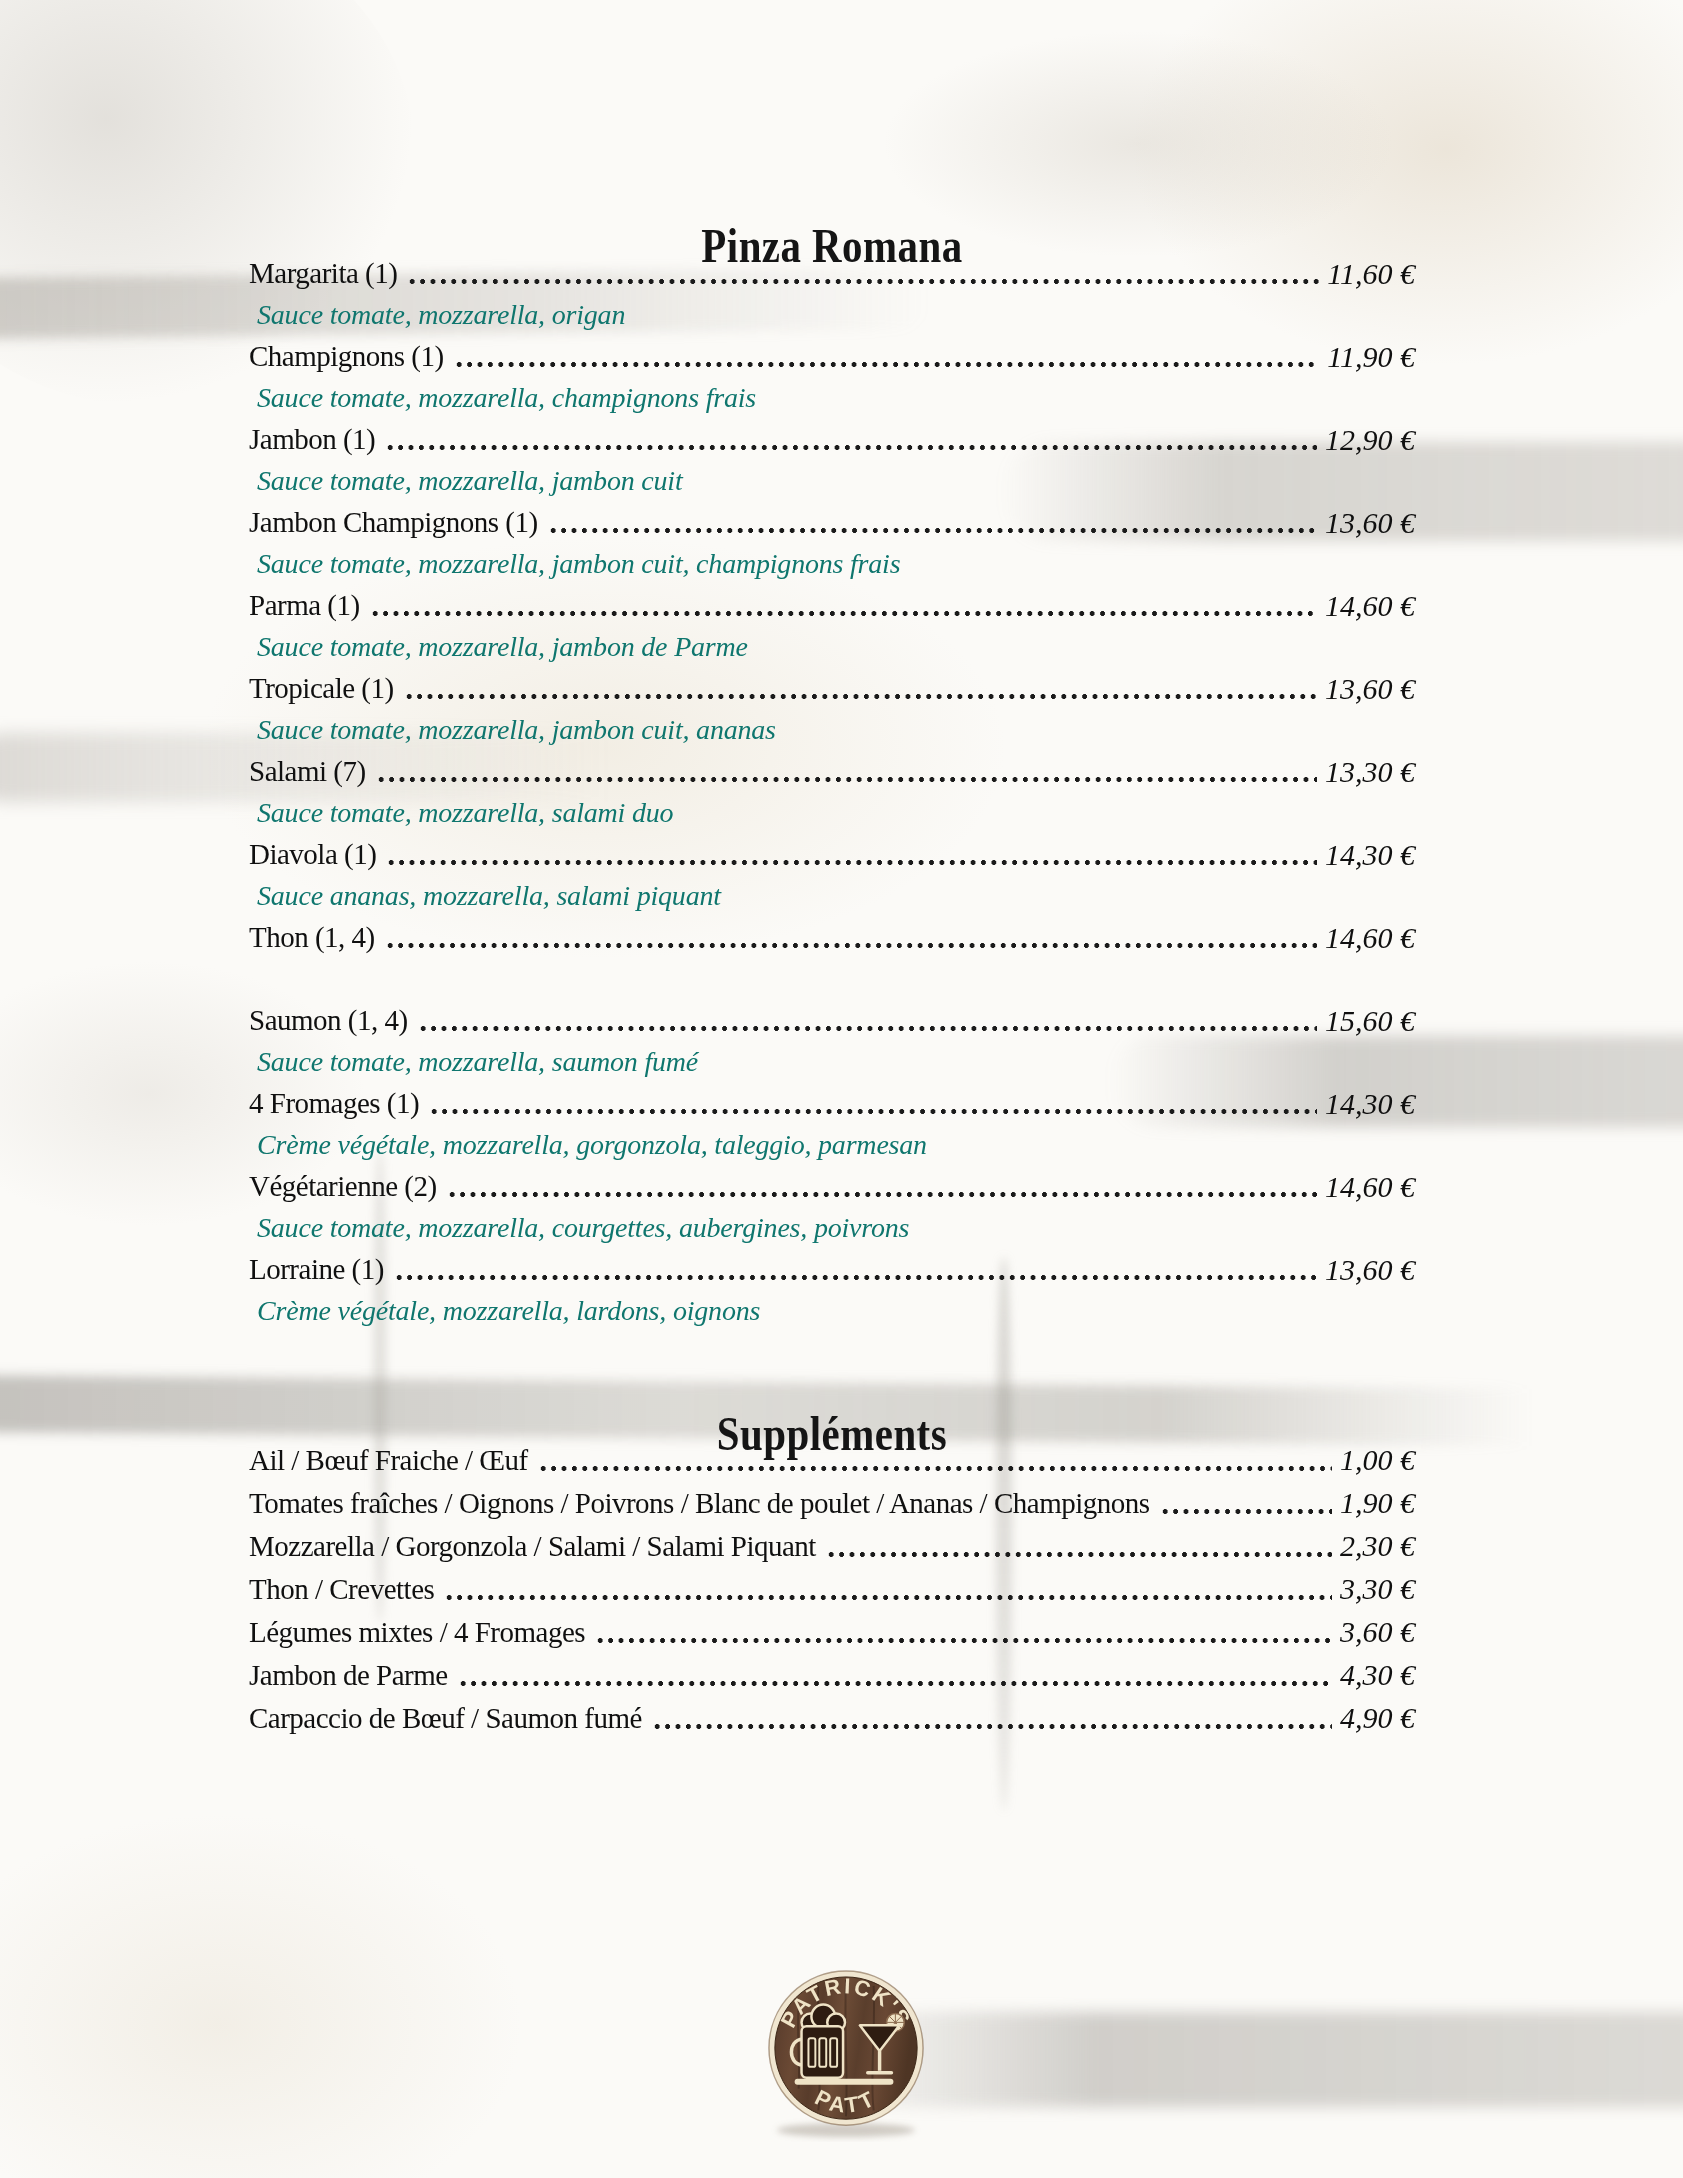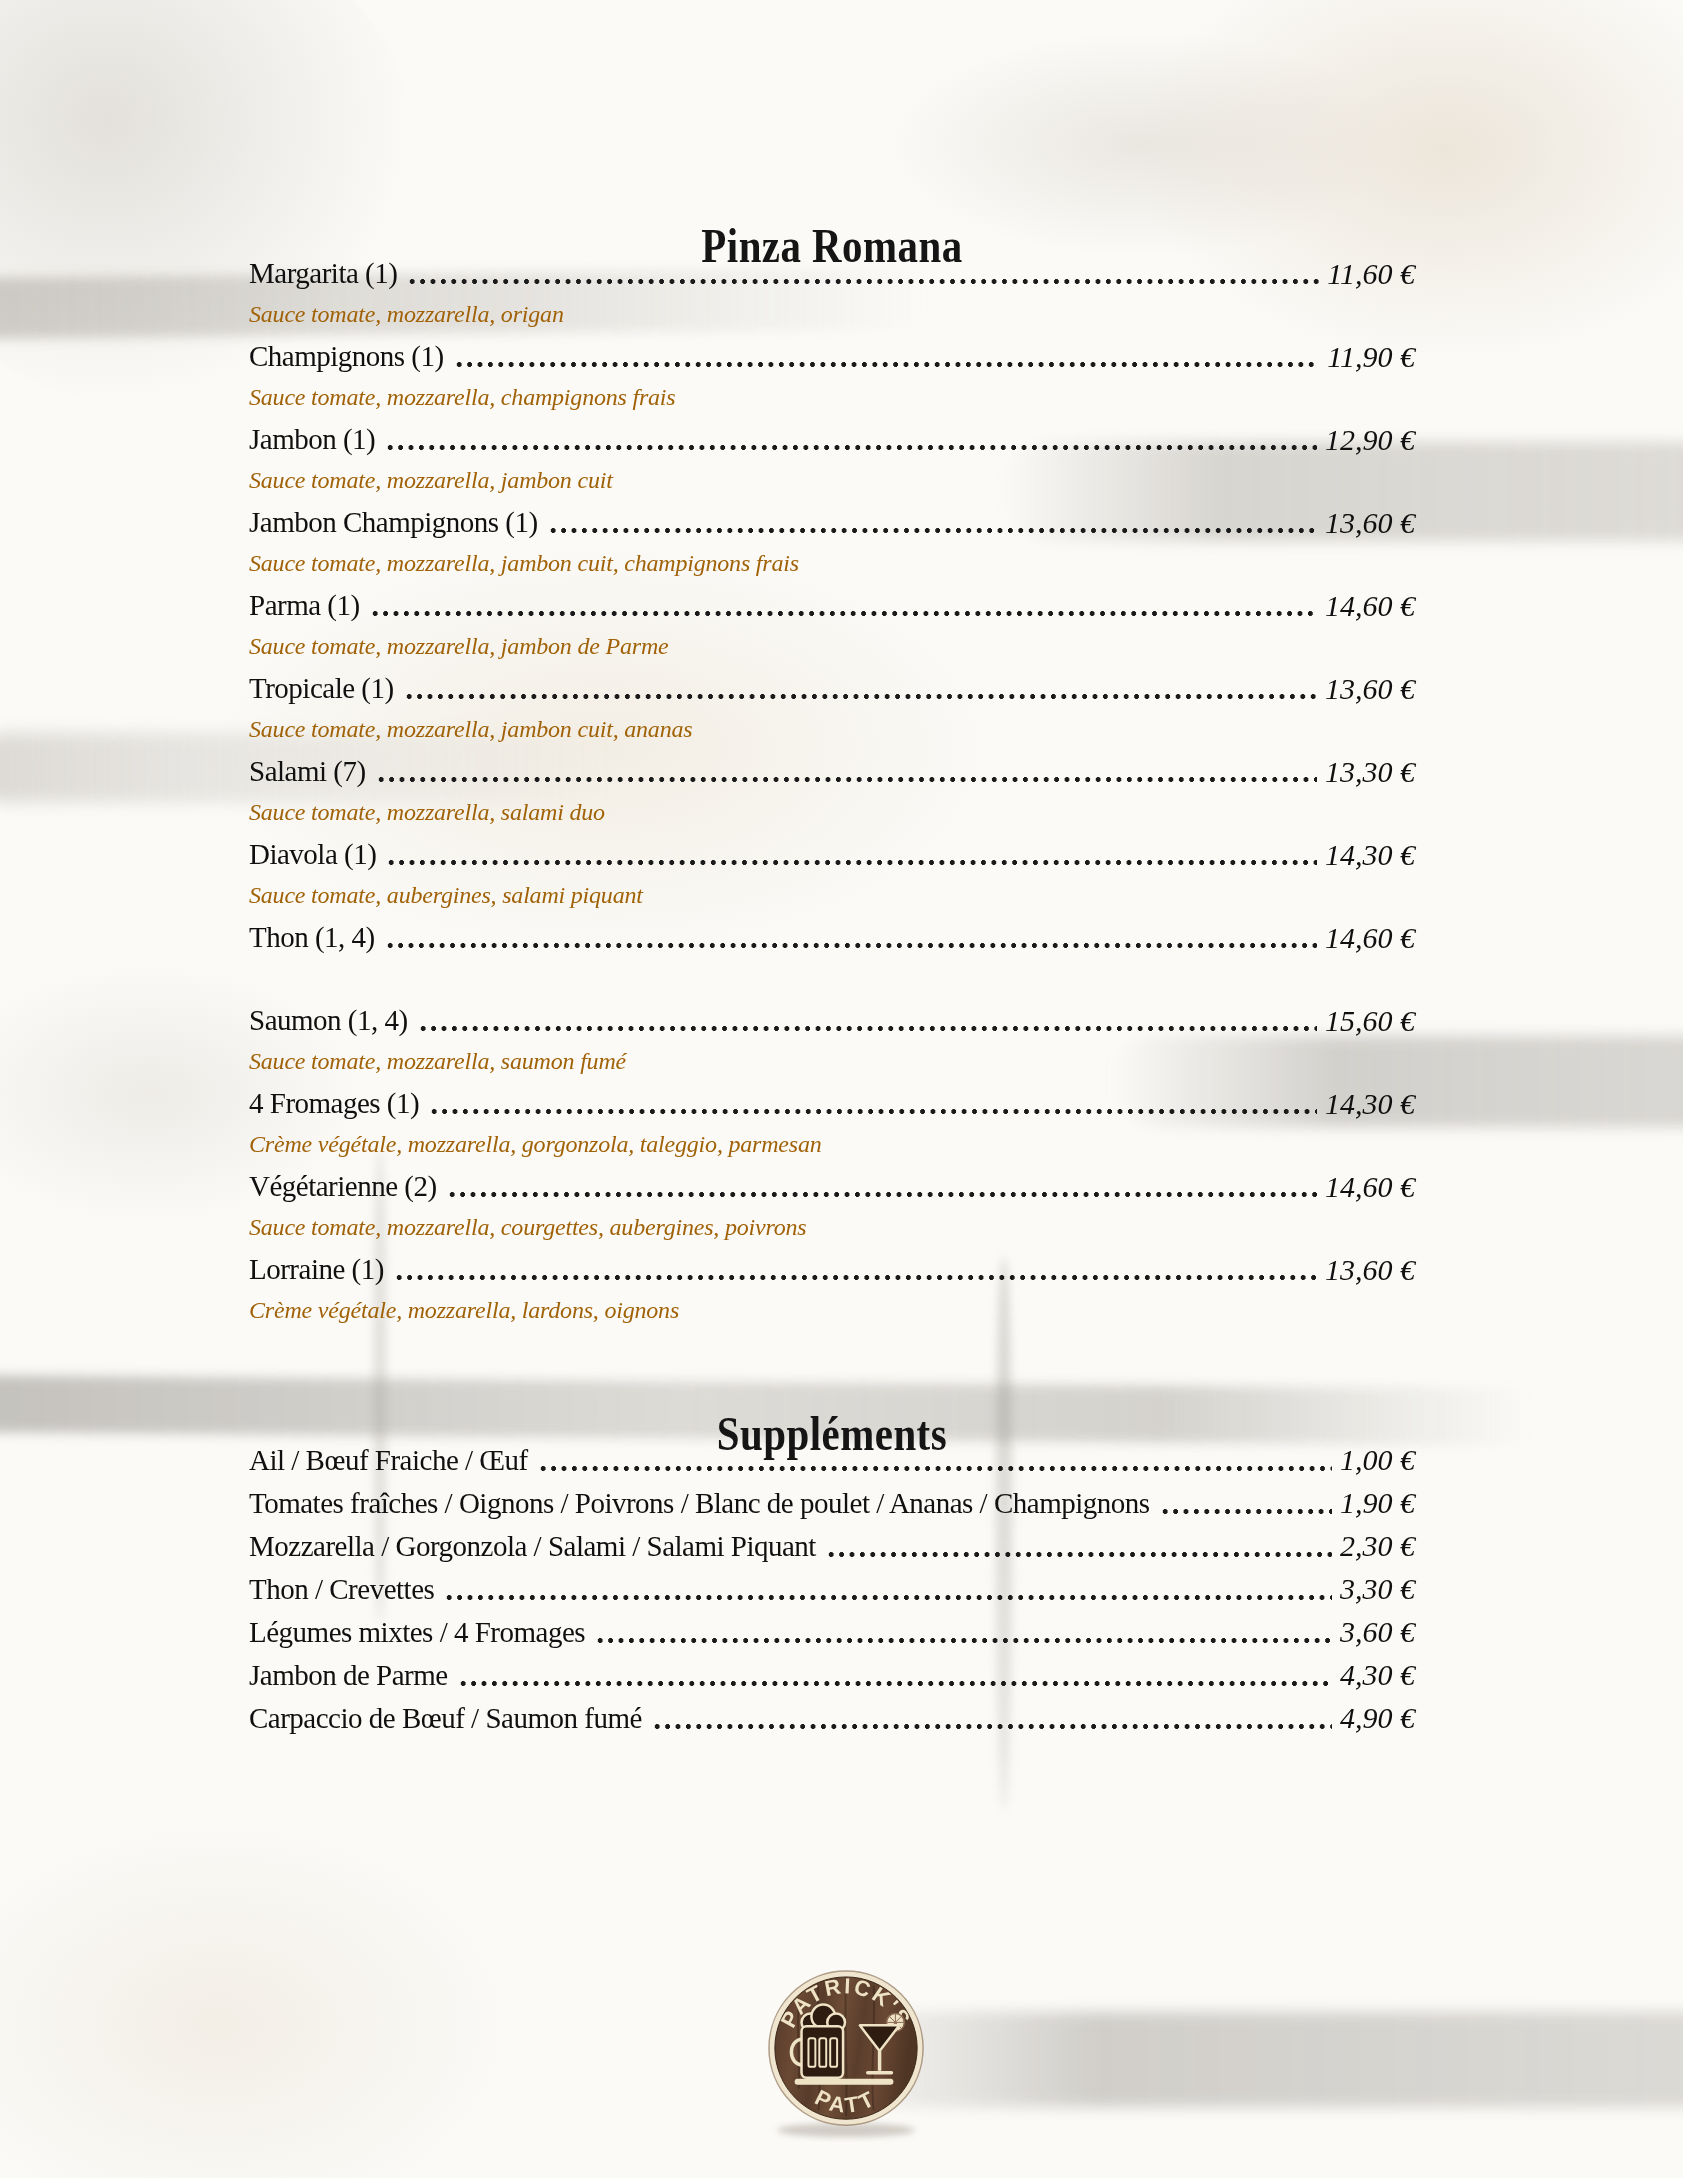--- a/index.html
+++ b/index.html
@@ -44,21 +44,21 @@
   .pizza-item{height:83px;}
   .line{display:flex;align-items:flex-start;height:41px;line-height:41px;white-space:nowrap;}
   .item-name{font-size:29px;letter-spacing:-0.5px;color:#101010;}
   .leader{
     flex:1;align-self:flex-end;height:7px;margin:0 8px 9px 10px;
     background-image:radial-gradient(circle,#1a1a1a 2.2px,rgba(0,0,0,0) 2.7px);
     background-size:10.4px 7px;background-repeat:repeat-x;background-position:left center;
     min-width:12px;
   }
   .item-price{font-size:30px;color:#101010;font-style:italic;}
-  .item-desc{height:41px;line-height:41px;font-style:italic;font-size:24px;color:#a16207;letter-spacing:-0.2px;}
+  .item-desc{height:41px;line-height:41px;font-style:italic;font-size:28px;color:#0f766e;letter-spacing:-0.2px;margin-left:8px;}
 
   .suppl-item{display:flex;align-items:baseline;height:43px;line-height:43px;white-space:nowrap;}
   .suppl-item .item-name{font-size:29px;}
 
   
   .logo-wrap{position:absolute;left:763px;top:1968px;width:166px;height:174px;}
 </style>
 </head>
 <body>
 
@@ -143,21 +143,21 @@
     </div>
     <div class="item-desc">Sauce tomate, mozzarella, salami duo</div>
   </div>
 
   <div class="pizza-item">
     <div class="line">
       <span class="item-name">Diavola (1)</span>
       <span class="leader"></span>
       <span class="item-price">14,30 €</span>
     </div>
-    <div class="item-desc">Sauce tomate, aubergines, salami piquant</div>
+    <div class="item-desc">Sauce ananas, mozzarella, salami piquant</div>
   </div>
 
   <div class="pizza-item">
     <div class="line">
       <span class="item-name">Thon (1, 4)</span>
       <span class="leader"></span>
       <span class="item-price">14,60 €</span>
     </div>
   </div>
 

